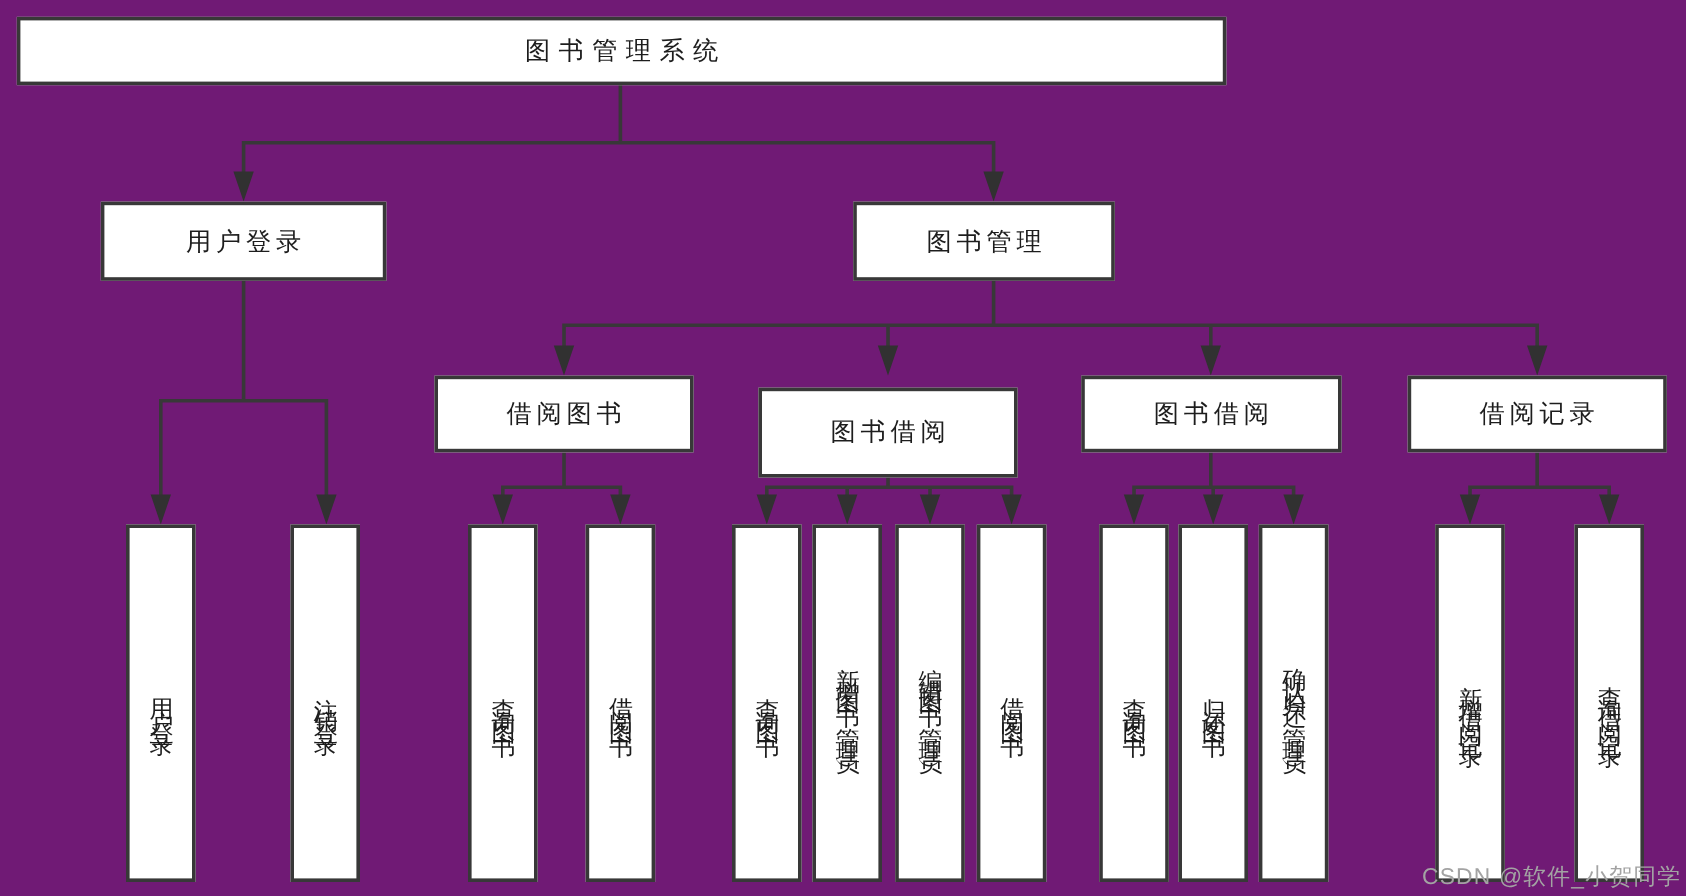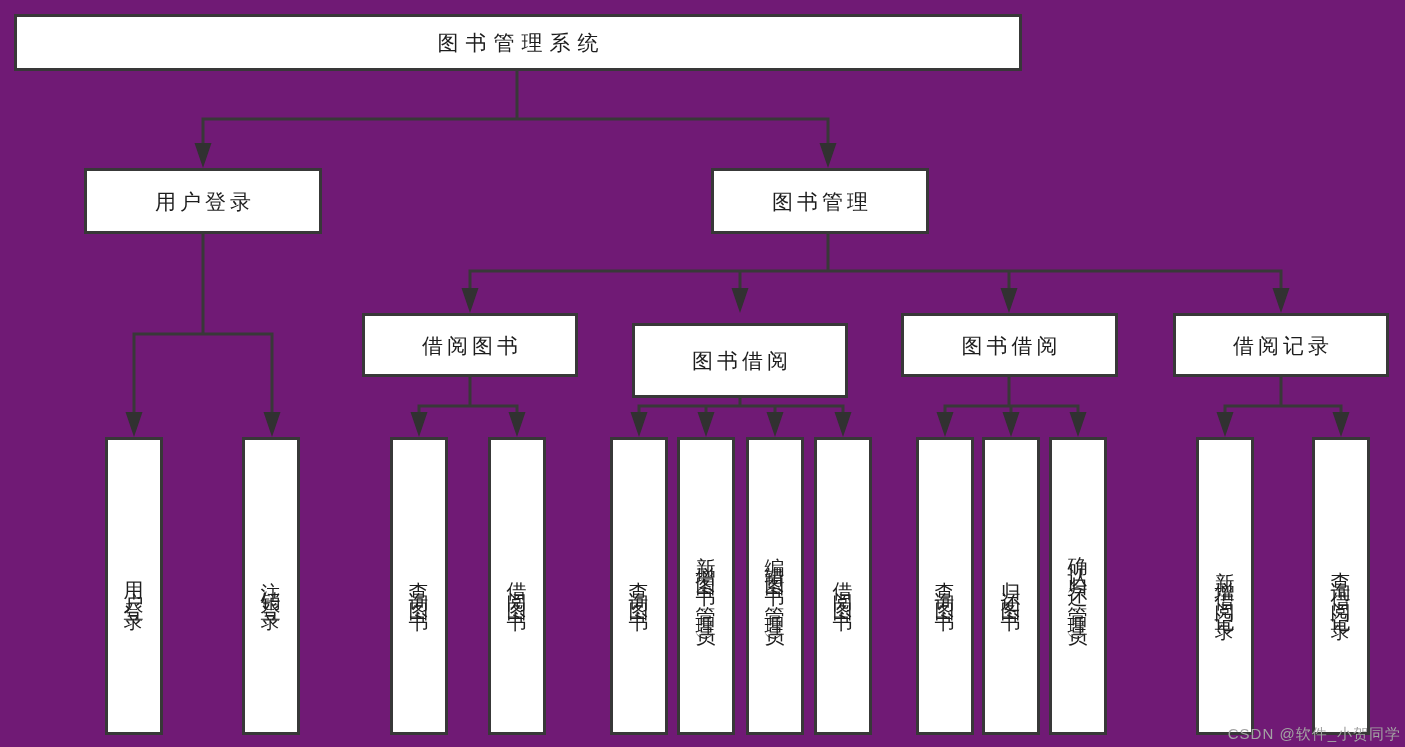--- a/index.html
+++ b/index.html
@@ -53,21 +53,21 @@
     font-size: 20px;
     color: #1d1d1d;
     letter-spacing: 10px;
     line-height: 1;
     white-space: nowrap;
   }
   .watermark {
     position: absolute;
     right: 4px;
     bottom: 3px;
-    font-size: 15px;
+    font-size: 19px;
     color: #a3a3a3;
     letter-spacing: 1px;
     z-index: 3;
     white-space: nowrap;
   }
 </style>
 </head>
 <body>
 
 <div id="canvas">

